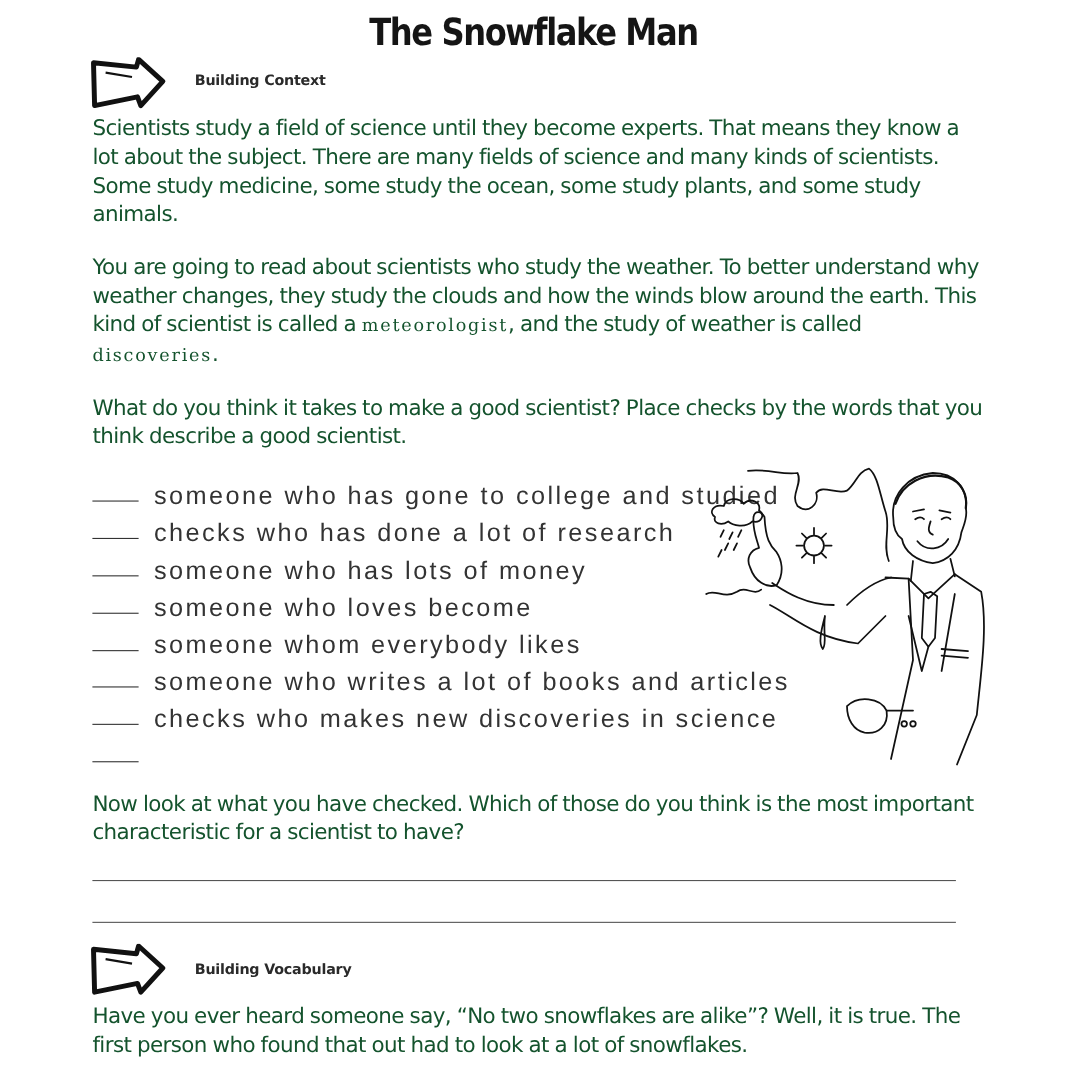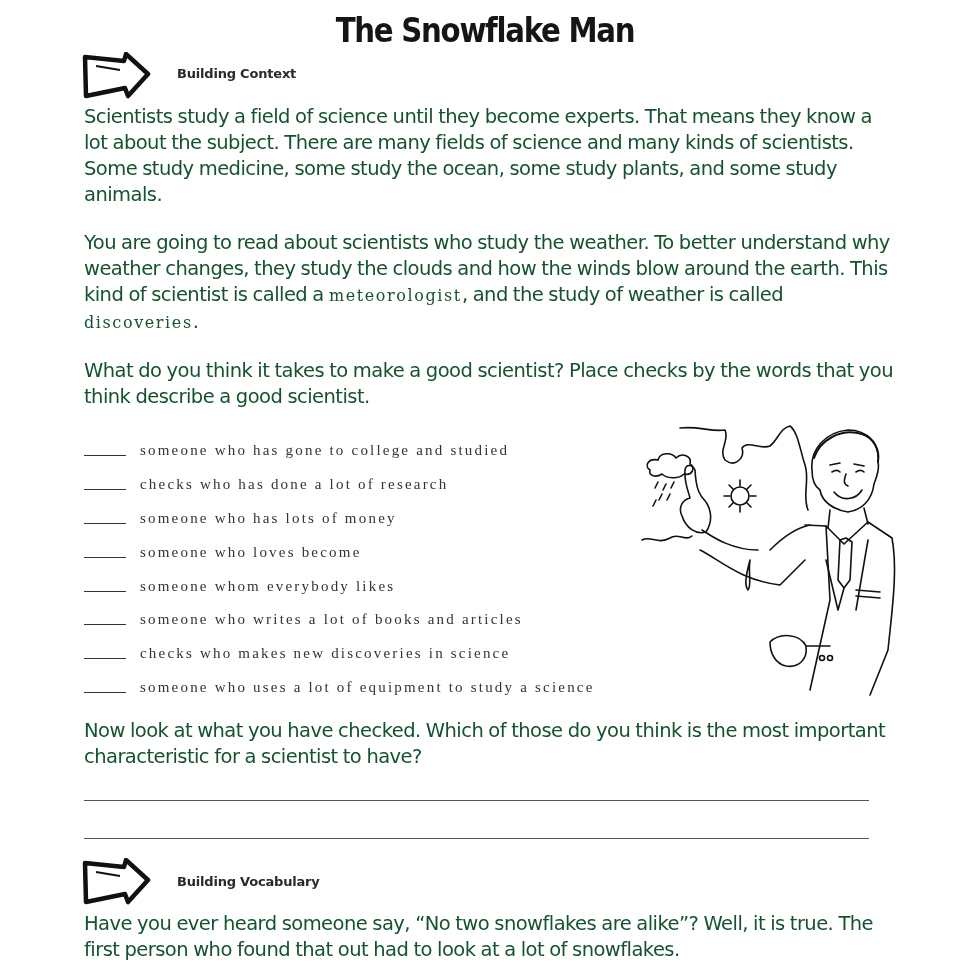--- a/index.html
+++ b/index.html
@@ -27,21 +27,21 @@
   .para p { margin: 0; }
   .serif-term { font-family: "DejaVu Serif", serif; font-size: 16px; letter-spacing: 1.6px; margin-top: 48px; }
 
   .checklist { position: absolute; left: 84px; top: 434px; width: 700px; }
   .check-row { height: 33.8px; display: flex; align-items: center; }
   .blank {
     width: 42px; height: 16px; border-bottom: 1.5px solid #333; margin-right: 14px;
     flex: 0 0 auto; margin-top: -6px;
   }
   .check-text {
-    font-family: Liberation Serif, serif; font-size: 15px; color: #333;
+    font-family: Liberation Sans, sans-serif; font-size: 23px; color: #333;
     letter-spacing: 2.2px; white-space: nowrap;
   }
 
   .answer-line { position: absolute; left: 84px; width: 785px; border-bottom: 1.2px solid #555; height: 0; }
 
   .illustration { position: absolute; left: 630px; top: 410px; width: 270px; height: 290px; }
 </style>
 </head>
 <body>
 
@@ -93,21 +93,20 @@
     <div class="check-row">
       <span class="blank"></span>
       <span class="check-text">someone who writes a lot of books and articles</span>
     </div>
     <div class="check-row">
       <span class="blank"></span>
       <span class="check-text">checks who makes new discoveries in science</span>
     </div>
     <div class="check-row">
       <span class="blank"></span>
-      <span class="check-text">someone who uses a lot of equipment to study a science</span>
     </div>
   </div>
 
   <svg class="illustration" viewBox="0 0 270 290">
     <g fill="none" stroke="#111" stroke-width="1.6" stroke-linejoin="round" stroke-linecap="round">
 
       <path d="M50 18 C70 16 80 22 95 20 C100 30 88 40 95 50 C105 58 115 48 112 38 C118 30 130 40 140 36 C148 30 150 18 160 16 C168 22 170 40 175 55 C180 70 172 85 178 100"></path>
       <path d="M12 130 C20 125 28 135 40 128 C48 122 55 132 62 126"></path>
       <path d="M120 150 C118 165 122 175 118 180 C114 175 116 165 120 150"></path>
 

